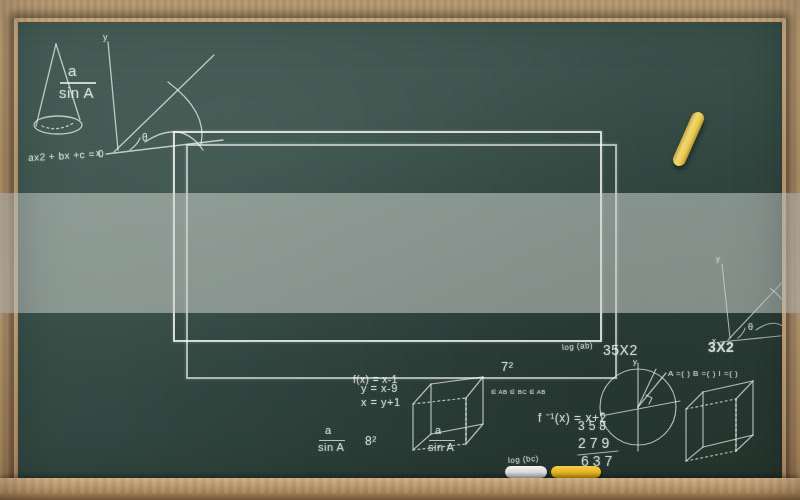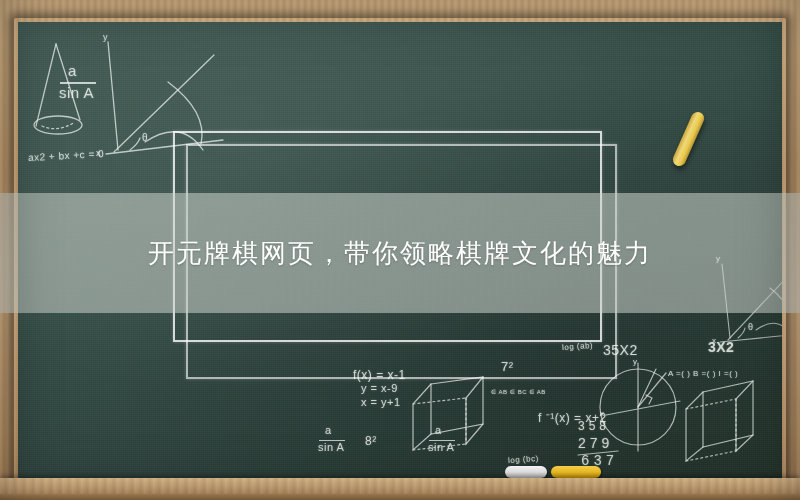--- a/index.html
+++ b/index.html
@@ -205,21 +205,21 @@
     <div class="chalk-layer" style="left:355px; top:340px; width:260px; height:120px;">
       <svg width="250" height="120" viewBox="0 0 250 120" fill="none" stroke="rgba(235,240,236,0.72)" stroke-width="1.2" stroke-linecap="round">
 
         <path d="M58 22 L110 15 L110 62 L58 72 Z"></path>
         <path d="M58 22 L40 42 L40 88 L58 72"></path>
         <path d="M110 15 L93 36 L93 82 L110 62"></path>
         <path d="M40 42 L93 36" stroke-dasharray="2 3"></path>
         <path d="M40 88 L93 82" stroke-dasharray="2 3"></path>
         <path d="M93 36 L93 82" stroke-dasharray="2 3"></path>
       </svg>
-      <div class="chalk-text" style="left:-20px; top:6px; font-size:12px;">f(x) = x-1</div>
+      <div class="chalk-text" style="left:-20px; top:12px; font-size:10px;">f(x) = x-1</div>
       <div class="chalk-text" style="left:-12px; top:20px; font-size:11px;">y = x-9</div>
       <div class="chalk-text" style="left:-12px; top:34px; font-size:11px;">x = y+1</div>
       <div class="chalk-text" style="left:128px; top:-3px; font-size:13px;text-align:center;">7²</div>
       <div class="chalk-text" style="left:118px; top:26px; font-size:6px;">∈ AB ∈ BC ∈ AB</div>
       <div class="chalk-text" style="left:-48px; top:62px; font-size:11px;">a</div>
       <div style="position:absolute;left:-54px;top:78px;width:26px;height:1.4px;background:rgba(235,240,236,0.75);"></div>
       <div class="chalk-text" style="left:-55px; top:79px; font-size:11px;">sin A</div>
       <div class="chalk-text" style="left:-8px; top:72px; font-size:12px;">8²</div>
       <div class="chalk-text" style="left:62px; top:62px; font-size:11px;">a</div>
       <div style="position:absolute;left:56px;top:78px;width:26px;height:1.4px;background:rgba(235,240,236,0.75);"></div>
@@ -246,21 +246,21 @@
         <path d="M30 108 L70 104"></path>
       </svg>
       <div class="chalk-text" style="left:55px; top:-5px; font-size:14px;">35X2</div>
       <div class="chalk-text" style="left:160px; top:-8px; font-size:14px;font-weight:bold;">3X2</div>
       <div class="chalk-text" style="left:120px; top:22px; font-size:8px;">A =( ) B =( ) I =( )</div>
       <div class="chalk-text" style="left:85px; top:10px; font-size:8px;">y</div>
       <div class="chalk-text" style="left:52px; top:62px; font-size:8px;">x</div>
       <div class="chalk-text" style="left:-10px; top:62px; font-size:12px;">f ⁻¹(x) = x+2</div>
       <div class="chalk-text" style="left:30px; top:72px; font-size:12px; letter-spacing:4px;">358</div>
       <div class="chalk-text" style="left:30px; top:88px; font-size:14px; letter-spacing:4px;">279</div>
-      <div class="chalk-text" style="left:33px; top:106px; font-size:14px; letter-spacing:4px;font-family:Liberation Mono, monospace;">637</div>
+      <div class="chalk-text" style="left:33px; top:106px; font-size:14px; letter-spacing:4px;">637</div>
       <div class="chalk-text" style="left:14px; top:-5px; font-size:8px; transform:rotate(-4deg);">log (ab)</div>
       <div class="chalk-text" style="left:-40px; top:108px; font-size:8px; transform:rotate(-4deg);">log (bc)</div>
     </div>
 
     <div class="chalk-layer" style="left:690px; top:230px; width:110px; height:110px;">
       <svg width="110" height="110" viewBox="0 0 110 110" fill="none" stroke="rgba(235,240,236,0.65)" stroke-width="1.1" stroke-linecap="round">
         <path d="M14 12 L22 86"></path>
         <path d="M12 90 L92 82"></path>
         <path d="M20 88 L82 22"></path>
         <path d="M48 78 q22 -16 36 6"></path>
@@ -272,21 +272,20 @@
       <div class="chalk-text" style="left:40px; top:70px; font-size:9px;">θ</div>
     </div>
 
     <div class="deco-rect outer"></div>
     <div class="deco-rect inner"></div>
 
     <div class="chalk-stick yellow-wall"></div>
   </div>
 
   <div class="band"></div>
-  <div class="title">开元牌棋网页，带你领略棋牌文化的魅力</div>
 
   <div class="chalk-tray-piece white"></div>
   <div class="chalk-tray-piece yellow"></div>
 
   <div class="ledge"></div>
   <div class="ledge-lip"></div>
 
   <div class="vignette"></div>
 </div>
 

